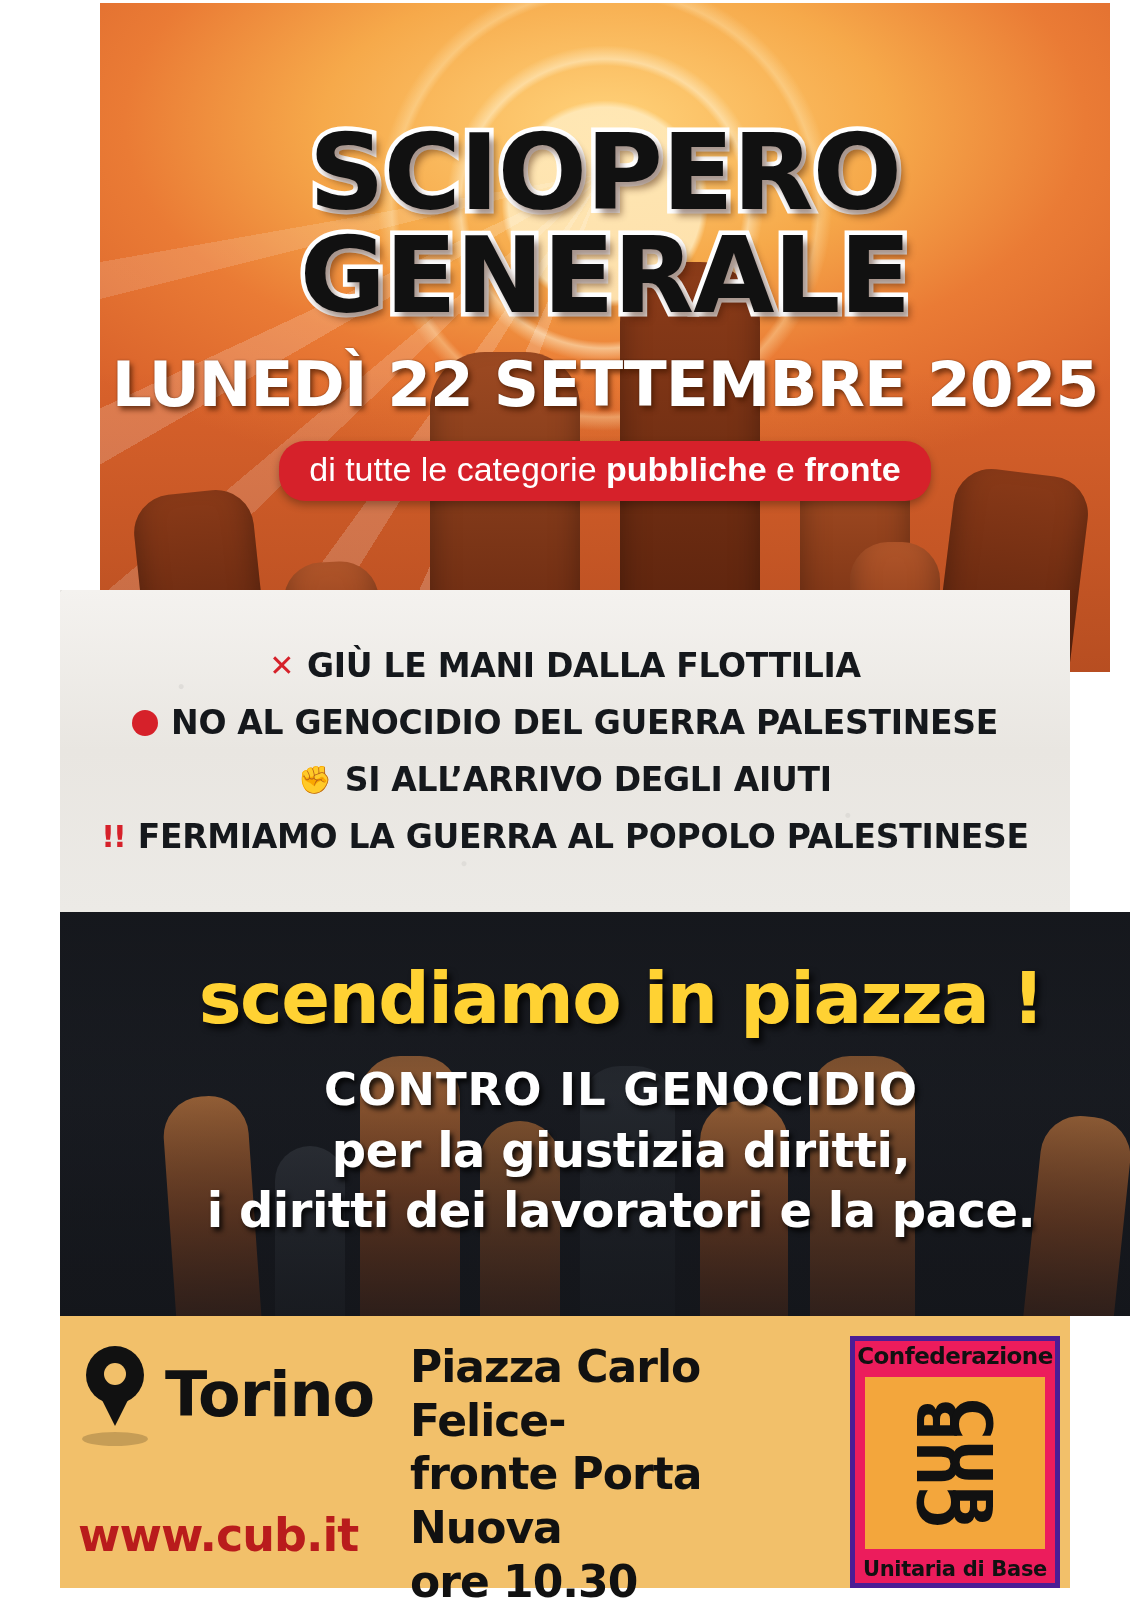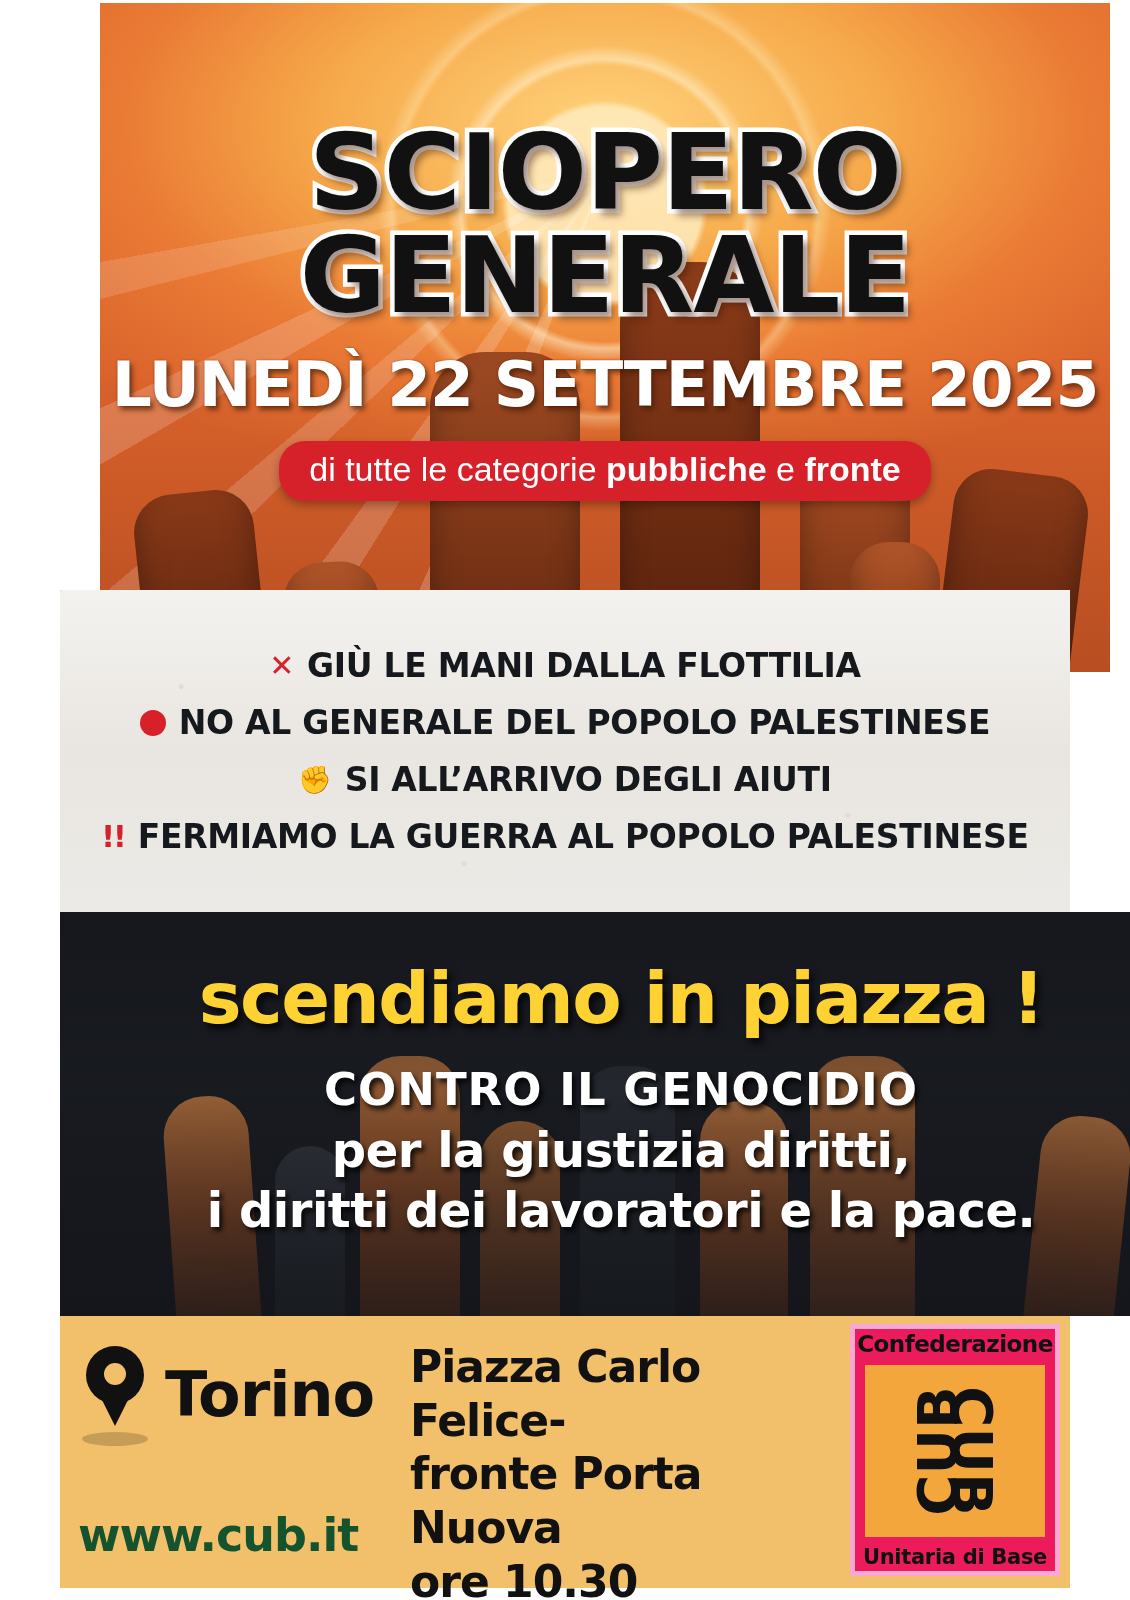--- a/index.html
+++ b/index.html
@@ -282,44 +282,44 @@
     color: #111;
     letter-spacing: -1px;
   }
   .site {
     position: absolute;
     left: 18px;
     top: 192px;
     font-family: "DejaVu Sans", sans-serif;
     font-weight: bold;
     font-size: 46px;
-    color: #14532d;
+    color: #b91c1c;
     letter-spacing: -1px;
   }
   .place {
     position: absolute;
     left: 350px;
     top: 24px;
     width: 420px;
     font-family: "DejaVu Sans", sans-serif;
     font-weight: bold;
     font-size: 44px;
     line-height: 1.22;
     color: #111;
     letter-spacing: -1px;
   }
 
   
   .logo {
     position: absolute;
     right: 10px;
-    top: 8px;
+    top: 20px;
     width: 210px;
     height: 252px;
-    background: #f9a8d4;
+    background: #4c1d95;
     box-sizing: border-box;
     padding: 5px;
   }
   .logo-inner {
     position: relative;
     width: 100%;
     height: 100%;
     background: #ec1c5c;
   }
   .logo-top {
@@ -393,21 +393,21 @@
     </div>
   </div>
 
   <div class="mid-section">
     <div class="claim">
       <span class="ic x">✕</span>
       <span>GIÙ LE MANI DALLA FLOTTILIA</span>
     </div>
     <div class="claim">
       <span class="ic dot"></span>
-      <span>NO AL GENERALE DEL POPOLO PALESTINESE</span>
+      <span>NO AL GENOCIDIO DEL GUERRA PALESTINESE</span>
     </div>
     <div class="claim">
       <span class="ic fist-emoji">✊</span>
       <span>SI ALL’ARRIVO DEGLI AIUTI</span>
     </div>
     <div class="claim">
       <span class="ic bang">!!</span>
       <span>FERMIAMO LA GUERRA AL POPOLO PALESTINESE</span>
     </div>
   </div>

